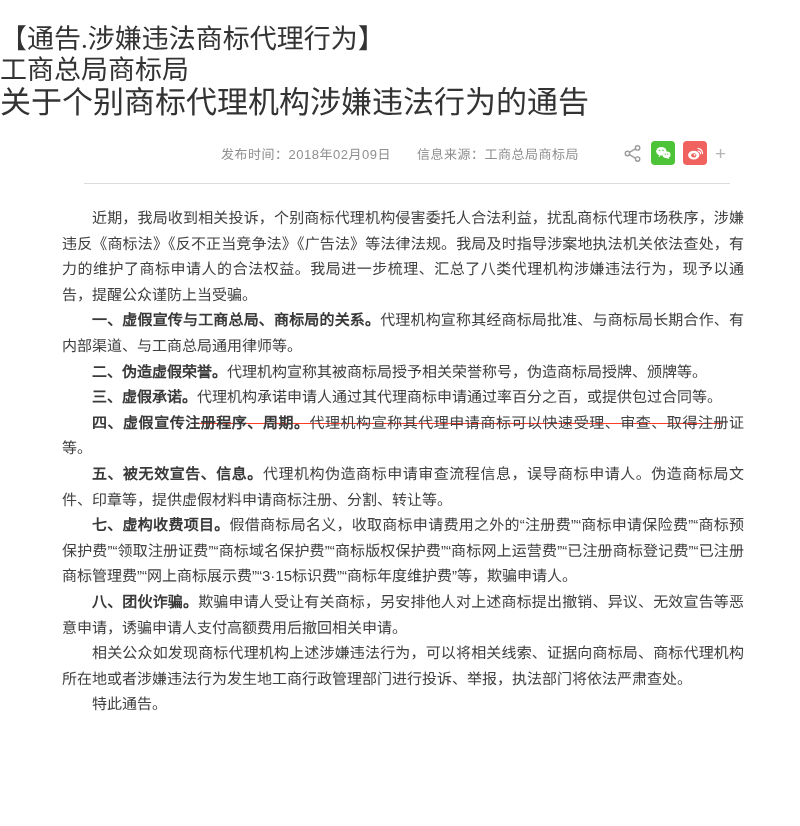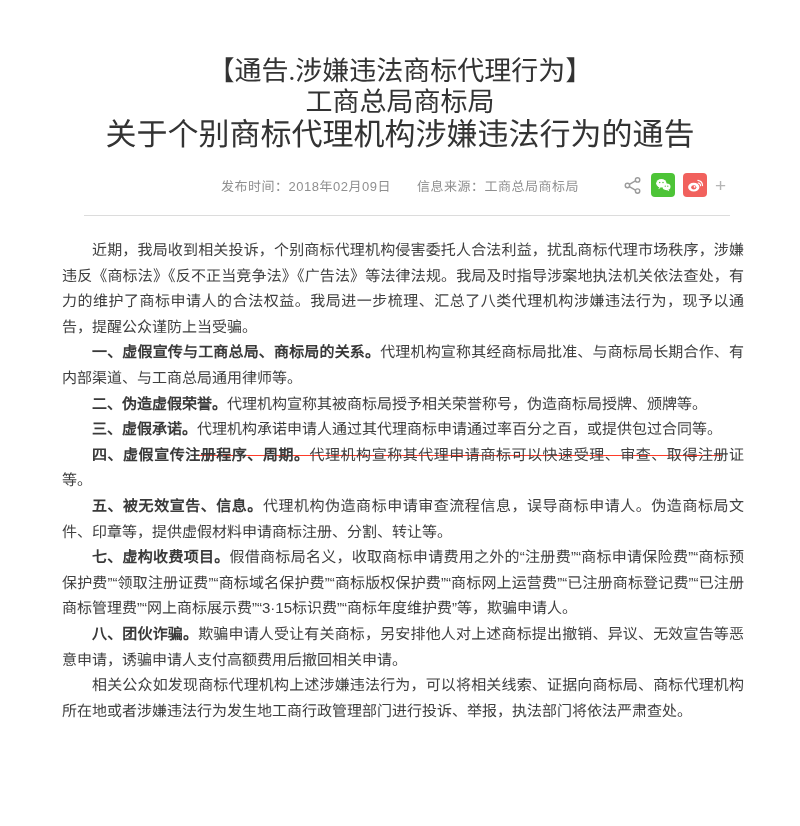--- a/index.html
+++ b/index.html
@@ -7,21 +7,21 @@
   body {
     width: 800px;
     height: 826px;
     font-family: "Liberation Sans", "DejaVu Sans", sans-serif;
     color: #404040;
     overflow: hidden;
   }
   .page { width: 800px; position: relative; }
 
   
-  .doc-header { padding-top: 56px; text-align: center; }
+  .doc-header { padding-top: 24px; }
   .title-line {
     font-family: "Liberation Serif", "DejaVu Serif", serif;
     color: #333333;
     font-weight: 400;
   }
   .title-line.l1 { font-size: 27px; line-height: 31px; }
   .title-line.l2 { font-size: 27px; line-height: 30px; }
   .title-line.l3 { font-size: 31px; line-height: 35px; }
 
   .meta-row {
@@ -142,16 +142,17 @@
     <p><span class="lead">四、虚假宣传注册程序、周期。</span><span>代理机构宣称其代理申请商标可以快速受理、审查、取得注册证等。</span></p>
 
     <p><span class="lead">五、被无效宣告、信息。</span><span>代理机构伪造商标申请审查流程信息，误导商标申请人。伪造商标局文件、印章等，提供虚假材料申请商标注册、分割、转让等。</span></p>
 
 
     <p><span class="lead">七、虚构收费项目。</span><span>假借商标局名义，收取商标申请费用之外的“注册费”“商标申请保险费”“商标预保护费”“领取注册证费”“商标域名保护费”“商标版权保护费”“商标网上运营费”“已注册商标登记费”“已注册商标管理费”“网上商标展示费”“3·15标识费”“商标年度维护费”等，欺骗申请人。</span></p>
 
     <p><span class="lead">八、团伙诈骗。</span><span>欺骗申请人受让有关商标，另安排他人对上述商标提出撤销、异议、无效宣告等恶意申请，诱骗申请人支付高额费用后撤回相关申请。</span></p>
 
     <p>相关公众如发现商标代理机构上述涉嫌违法行为，可以将相关线索、证据向商标局、商标代理机构所在地或者涉嫌违法行为发生地工商行政管理部门进行投诉、举报，执法部门将依法严肃查处。</p>
+    <p>特此通告。</p>
 
   </main>
 
 </div>
 
 </body></html>

